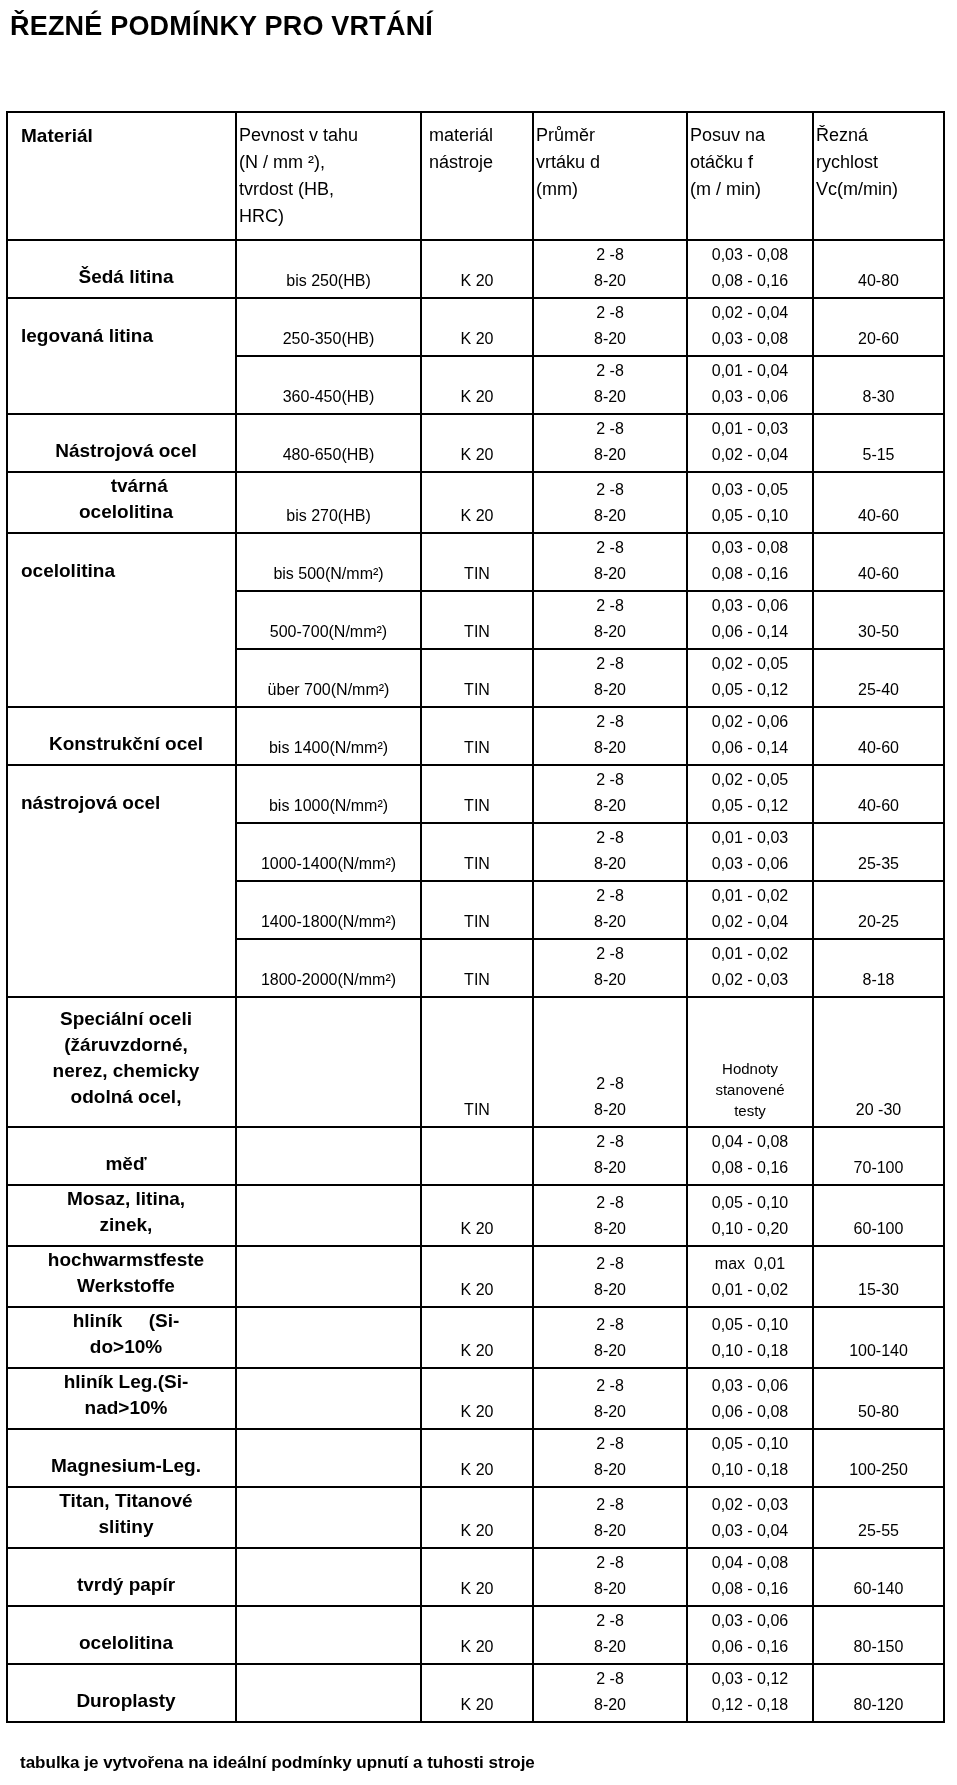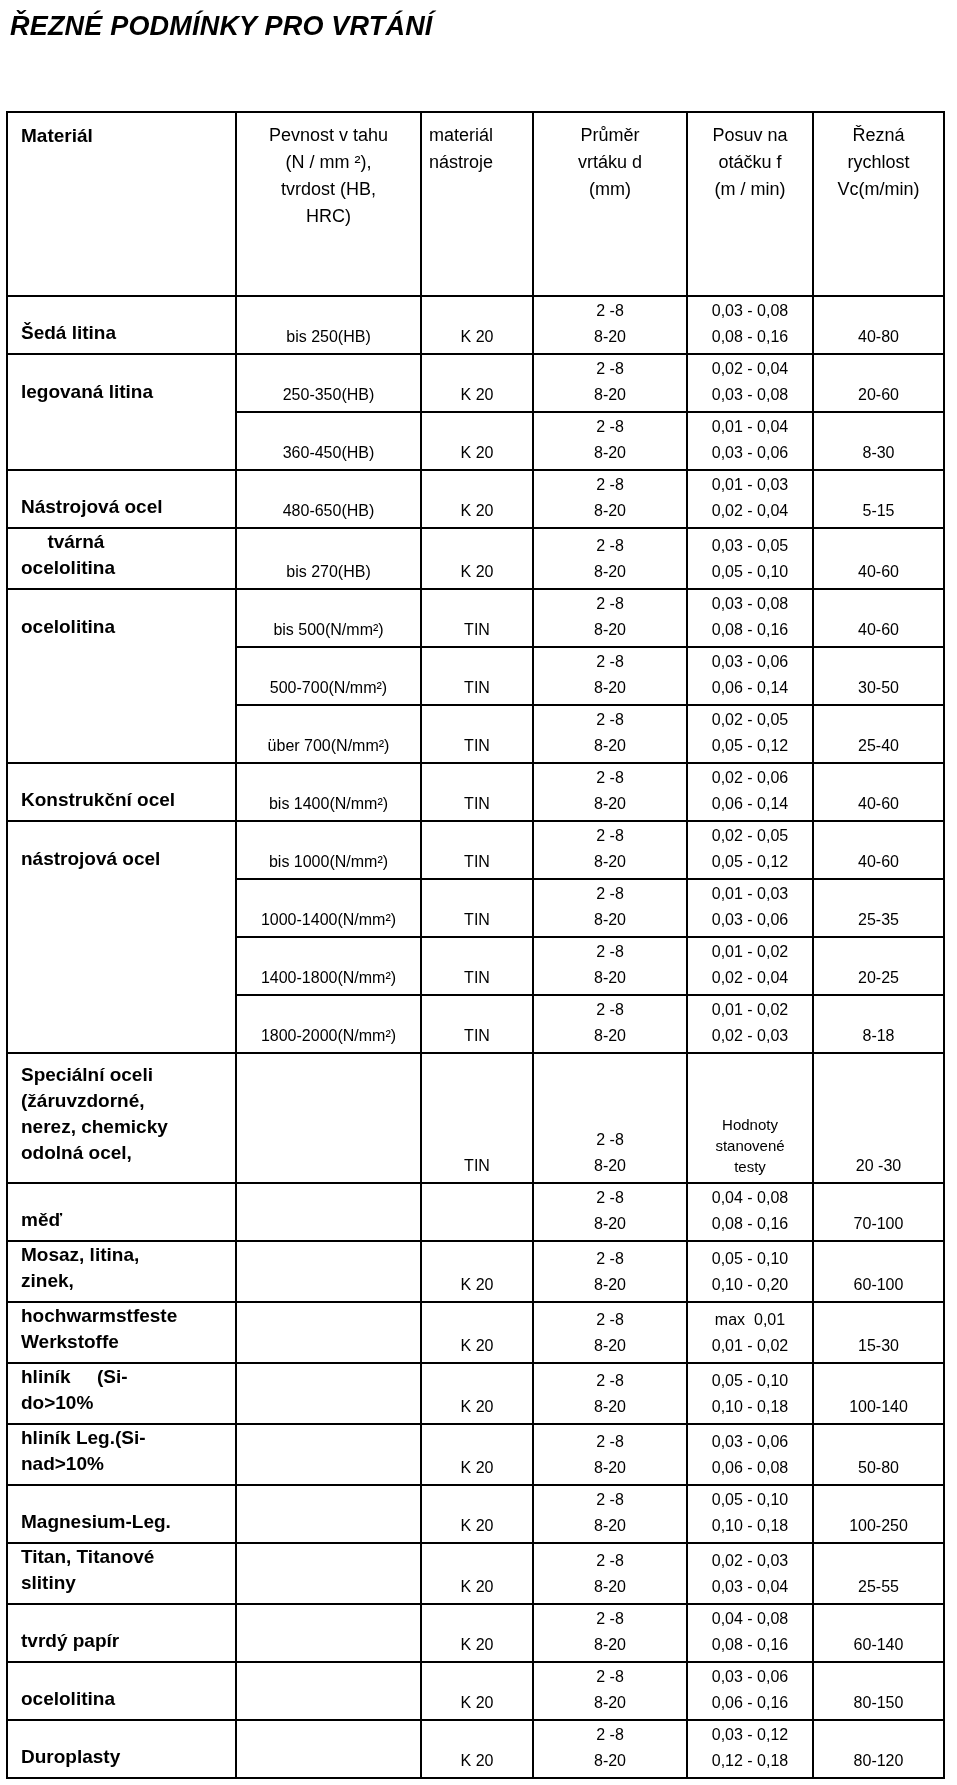--- a/index.html
+++ b/index.html
@@ -6,55 +6,55 @@
   body {
     width:957px; height:1785px; overflow:hidden;
     font-family:"Liberation Sans","DejaVu Sans",sans-serif;
     color:#000;
   }
   .page { position:relative; width:957px; height:1785px; }
 
   .doc-title {
     margin:0; padding:10px 12px 0 10px;
     font-size:27px; line-height:33px; font-weight:bold;
-    letter-spacing:0.2px; white-space:nowrap;font-style:italic;
+    letter-spacing:0.2px; white-space:nowrap;
   }
 
   table.cc {
     border-collapse:collapse; table-layout:fixed;
     width:939px; margin:68px 0 0 6px;
   }
   .cc col.c-mat  { width:229px; }
   .cc col.c-str  { width:185px; }
   .cc col.c-tool { width:112px; }
   .cc col.c-dia  { width:154px; }
   .cc col.c-feed { width:126px; }
   .cc col.c-spd  { width:131px; }
 
   .cc th, .cc td { border:2px solid #000; overflow:hidden; }
 
-  .cc thead tr { height:184px; }
+  .cc thead tr { height:128px; }
   .cc th {
     font-weight:normal; font-size:18px; line-height:27px;
     vertical-align:top; padding:9px 2px 0 2px;
-    text-align:center; white-space:pre-line;
+    text-align:left; white-space:pre-line;
   }
   .cc th.h-material { text-align:left; padding-left:13px; font-weight:bold; font-size:19px; }
   .cc th.h-tool { text-align:left; padding-left:7px; }
 
   .cc tbody tr.r { height:58px; }
   .cc tbody tr.r-tall { height:130px; }
 
   .cc td {
     font-size:16px; line-height:26px;
     vertical-align:bottom; text-align:center;
     padding:0 2px 3px 2px; white-space:pre-wrap;
   }
   .cc td.mat {
-    text-align:left; font-weight:bold; font-size:19px; line-height:26px;
+    text-align:center; font-weight:bold; font-size:19px; line-height:26px;
     padding:0 4px 7px 13px;
     margin-left:36px;
   }
   .cc td.mat-span { vertical-align:top; padding:0; }
   .mat-first {
     height:56px; box-sizing:border-box;
     display:flex; align-items:flex-end;
     padding:0 21px 6px 13px; white-space:pre-wrap;
   }
   .cc td.mat-top { vertical-align:top; padding-top:8px; }

